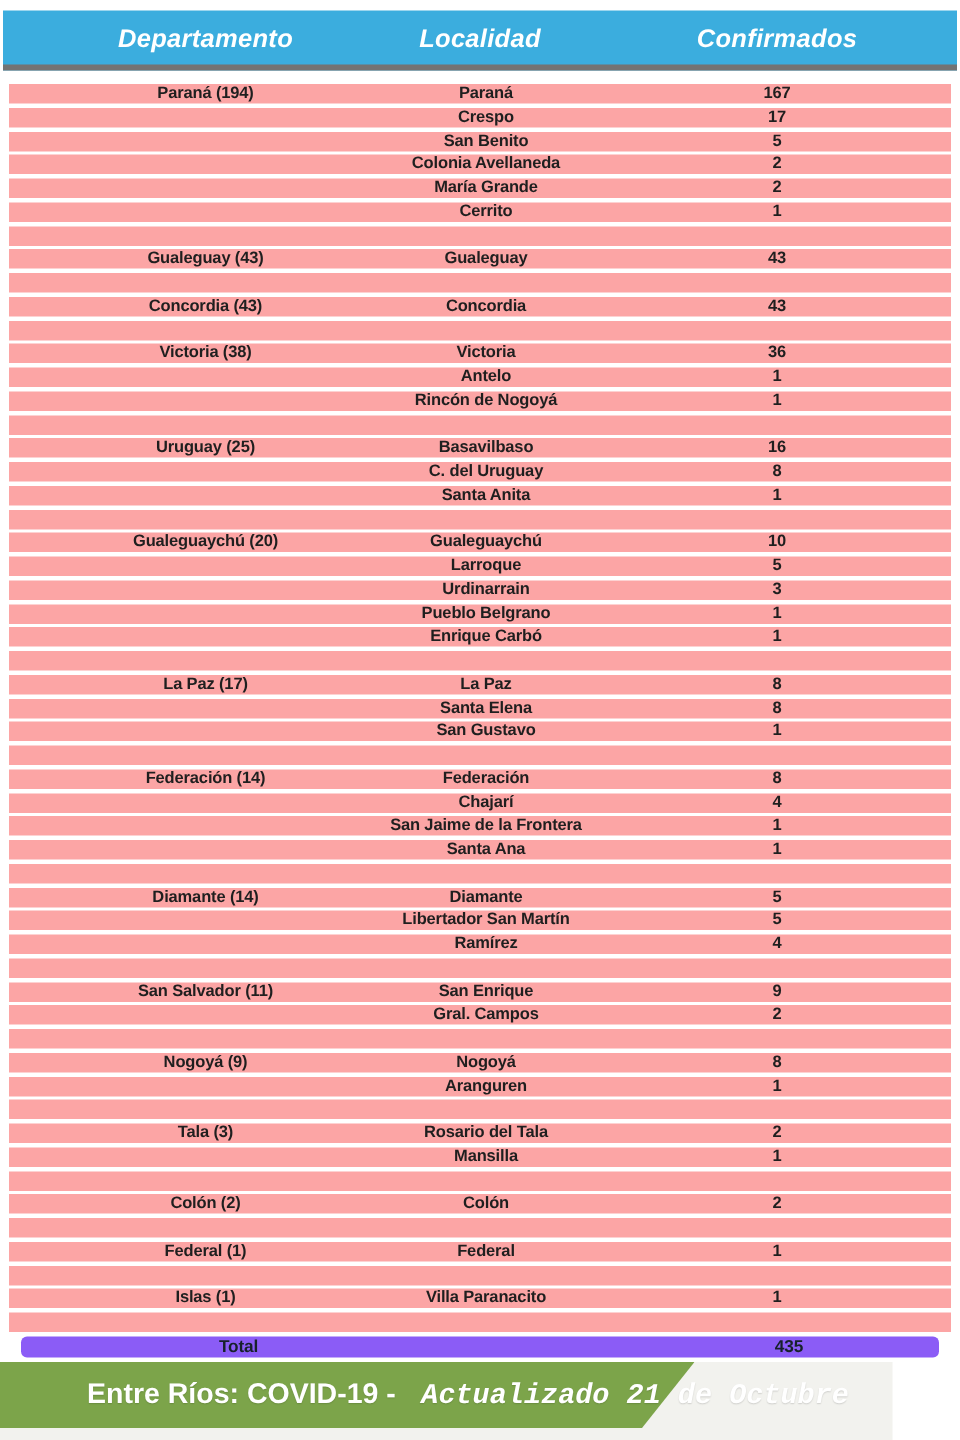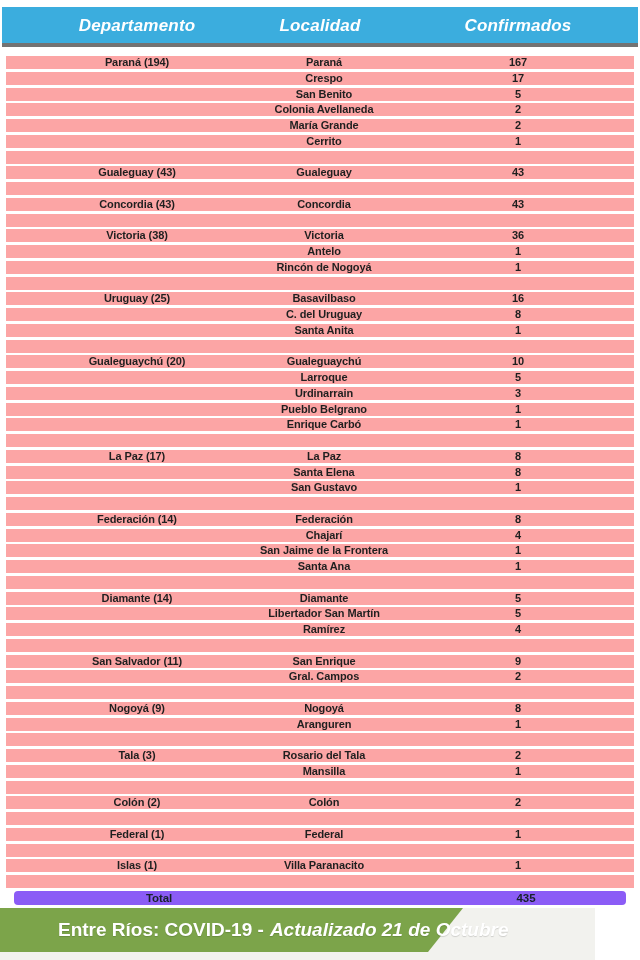--- a/index.html
+++ b/index.html
@@ -36,21 +36,21 @@
   .footer{position:absolute;left:0;top:908px;width:572px;height:52px;background:#f2f2ee;padding-left:23px;}
   .footer-green{
     position:absolute;left:0;top:0;width:640px;height:44px;background:#7ca44a;
     clip-path:polygon(0 0,463px 0,428px 44px,0 44px);
   }
   .footer-title{
     position:absolute;left:58px;top:0;height:44px;display:flex;align-items:center;
     color:#ffffff;font-size:19px;white-space:nowrap;text-shadow:0 1px 1px rgba(0,0,0,0.15);
   }
   .footer-title .bold{font-weight:bold;}
-  .footer-title .ital{font-weight:bold;font-style:italic;margin-left:6px;}
+  .footer-title .ital{font-weight:bold;font-style:italic;margin-left:17px;font-family:Liberation Mono, monospace;}
 </style>
 </head>
 <body>
 
 <div class="header-band">
   <span class="header-cell hc1">Departamento</span>
   <span class="header-cell hc2">Localidad</span>
   <span class="header-cell hc3">Confirmados</span>
 </div>
 

